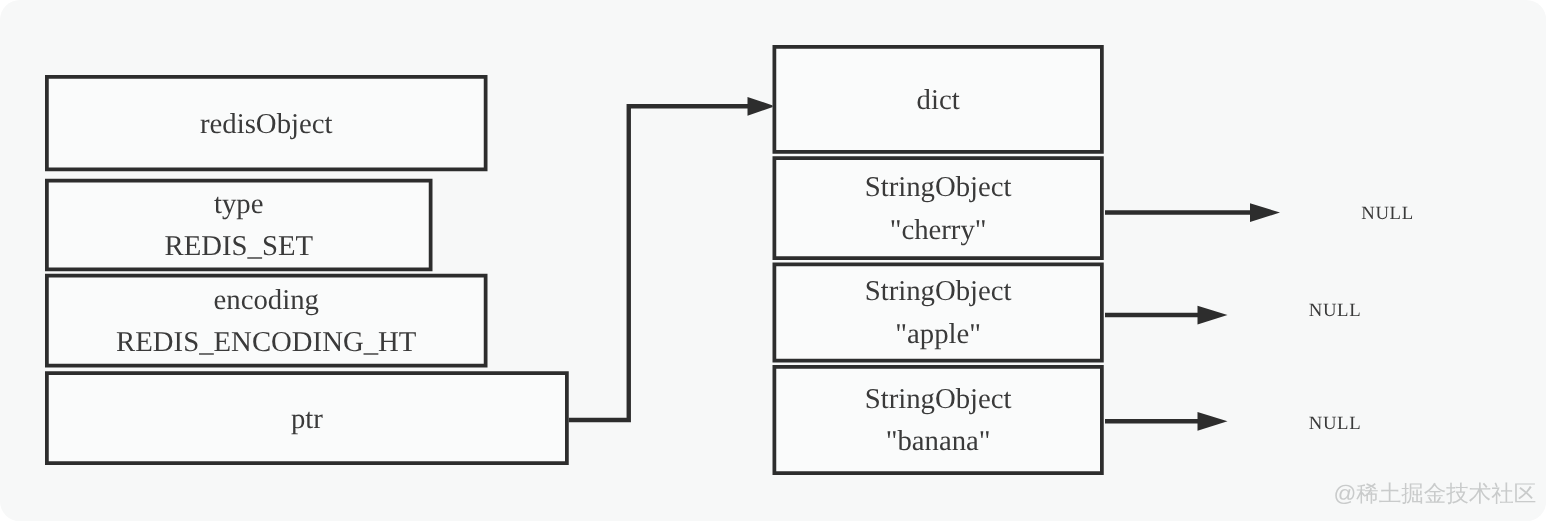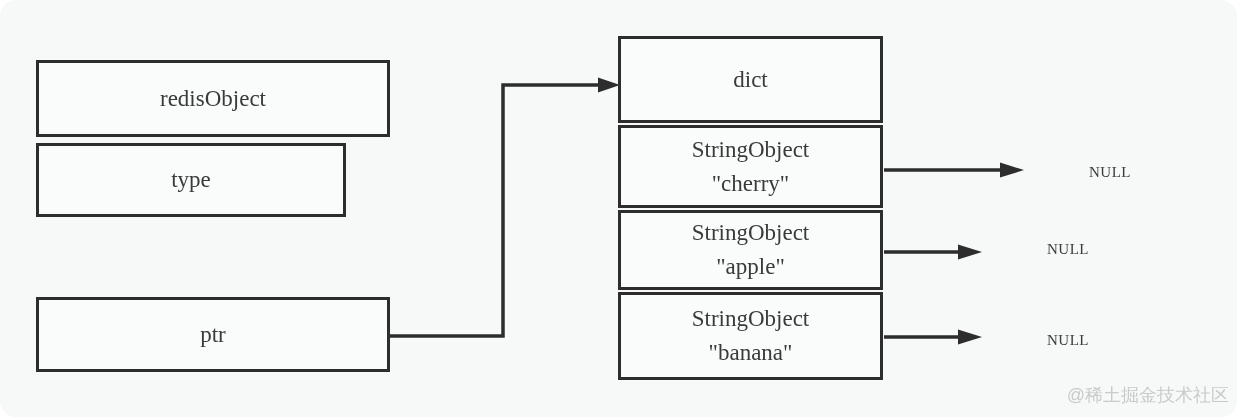--- a/index.html
+++ b/index.html
@@ -82,24 +82,29 @@
     <line class="arrow-line" x1="884" y1="337" x2="960" y2="337"></line>
     <polygon class="arrow-head" points="958,329.5 958,344.5 982,337"></polygon>
   </svg>
 
   <div class="box" style="left:36px; top:60px; width:354px; height:77px">
     <div>redisObject</div>
   </div>
 
   <div class="box" style="left:36px; top:143px; width:310px; height:74px">
     <div>type</div>
+    <div>REDIS_SET</div>
   </div>
 
+  <div class="box" style="left:36px; top:219px; width:354px; height:75px">
+    <div>encoding</div>
+    <div>REDIS_ENCODING_HT</div>
+  </div>
 
-  <div class="box" style="left:36px; top:297px; width:354px; height:75px">
+  <div class="box" style="left:36px; top:297px; width:419px; height:75px">
     <div>ptr</div>
   </div>
 
   <div class="box" style="left:618px; top:36px; width:265px; height:87px">
     <div>dict</div>
   </div>
 
   <div class="box" style="left:618px; top:125px; width:265px; height:83px">
     <div>StringObject</div>
     <div>"cherry"</div>

